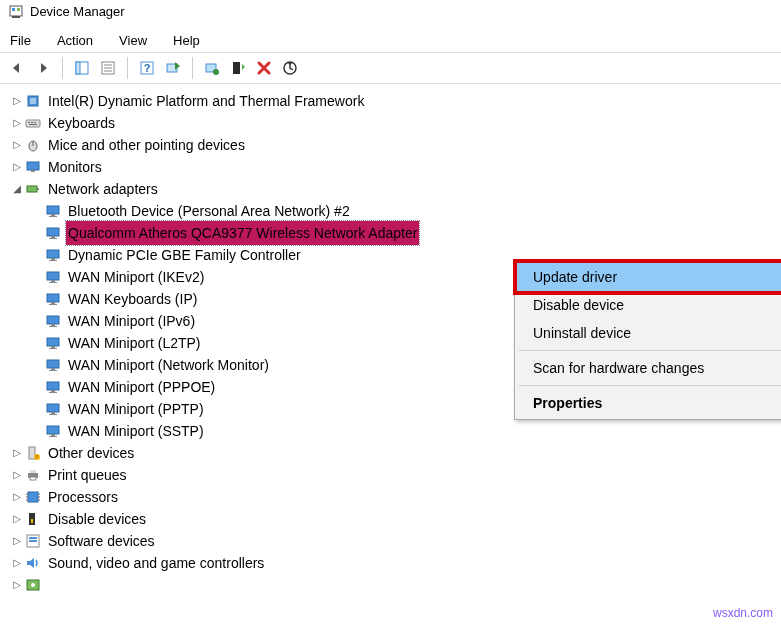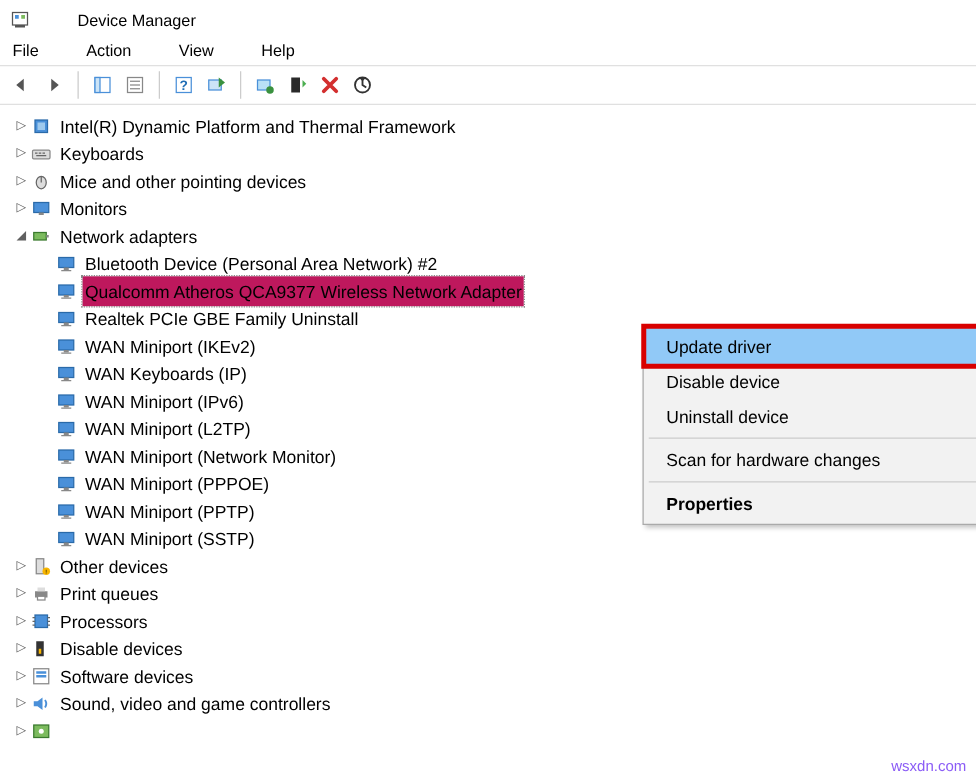--- a/index.html
+++ b/index.html
@@ -9,35 +9,34 @@
     font-size: 13px;
     background: #fff;
     color: #000;
     width: 781px;
     height: 626px;
     overflow: hidden;
     position: relative;
   }
   .titlebar {
     display: flex;
-    align-items: flex-end;
+    align-items: flex-start;
     padding: 4px 8px;
     height: 28px;
-    gap: 32px;
   }
   .titlebar .app-icon {
     width: 16px; height: 16px;
     margin-right: 6px;
     display:flex;align-items:center;justify-content:center;
   }
   .titlebar .title { font-size: 13px; }
   .menubar {
     display: flex;
     padding: 2px 6px;
-    gap: 30px;
+    gap: 18px;
     height: 24px;
     align-items:center;
   }
   .menubar span { padding: 2px 4px; }
   .toolbar {
     display: flex;
     align-items: center;
     padding: 2px 6px;
     height: 32px;
     border-top:1px solid #e0e0e0;
@@ -280,21 +279,21 @@
       </div>
       <div class="node">
         <span class="toggle blank">▷</span>
         <span class="ico">
           <svg width="16" height="16" viewBox="0 0 16 16">
             <rect x="2" y="3" width="12" height="8" fill="#4a90d9" stroke="#2a6aa9"></rect>
             <rect x="6" y="11" width="4" height="2" fill="#888"></rect>
             <rect x="4" y="13" width="8" height="1" fill="#888"></rect>
           </svg>
         </span>
-        <span class="label">Realtek PCIe GBE Family Uninstall</span>
+        <span class="label">Dynamic PCIe GBE Family Controller</span>
       </div>
       <div class="node">
         <span class="toggle blank">▷</span>
         <span class="ico">
           <svg width="16" height="16" viewBox="0 0 16 16">
             <rect x="2" y="3" width="12" height="8" fill="#4a90d9" stroke="#2a6aa9"></rect>
             <rect x="6" y="11" width="4" height="2" fill="#888"></rect>
             <rect x="4" y="13" width="8" height="1" fill="#888"></rect>
           </svg>
         </span>

